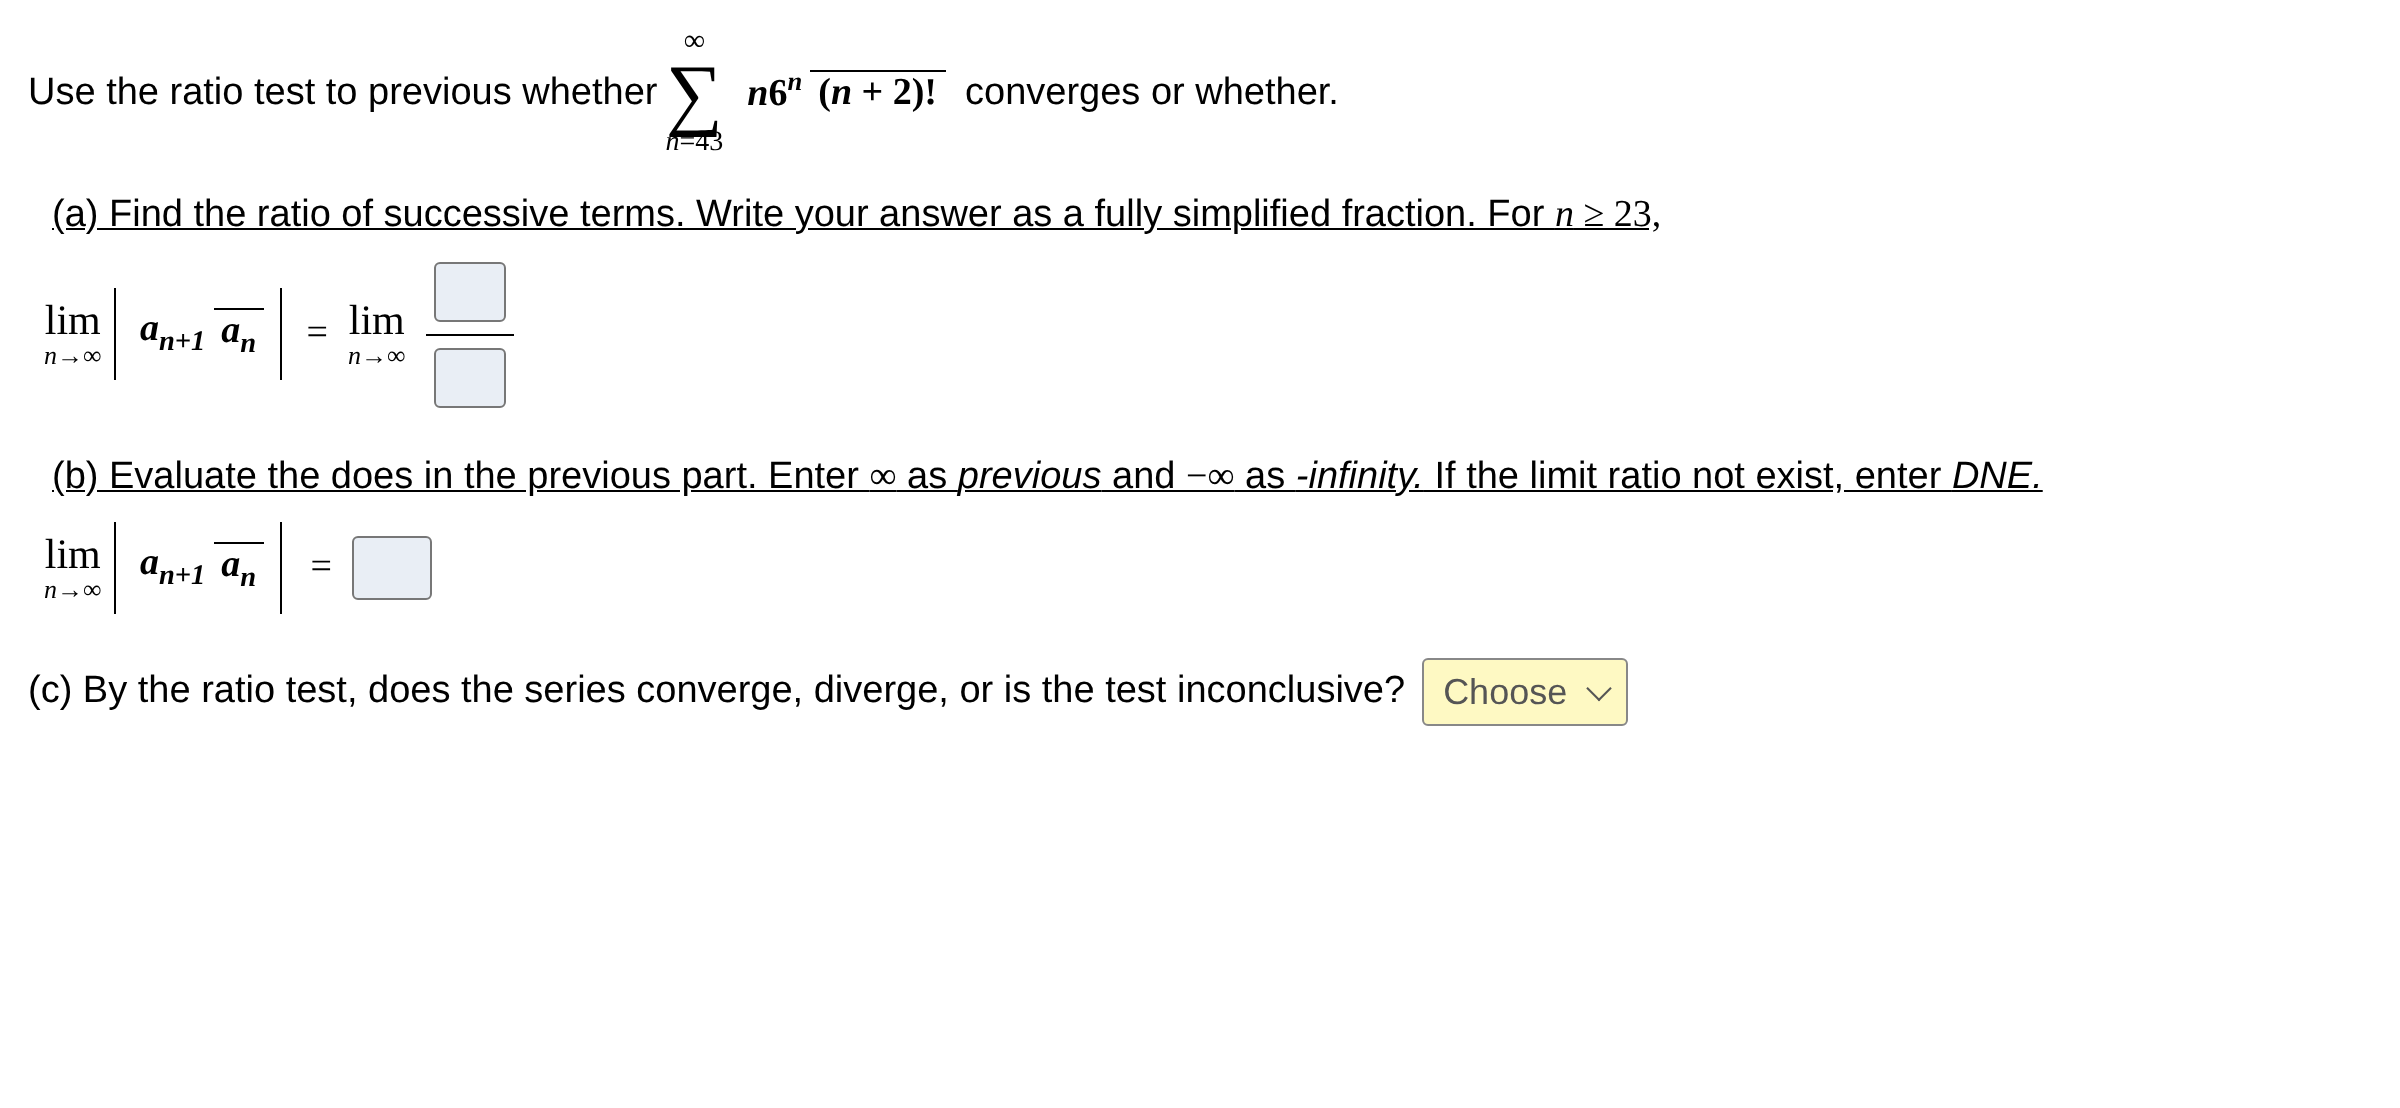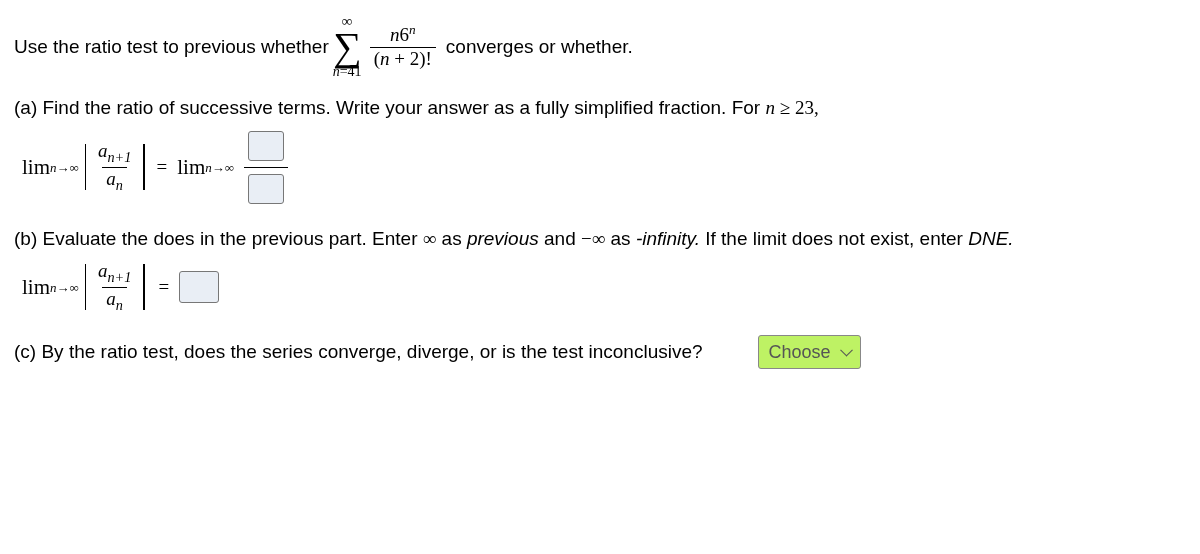--- a/index.html
+++ b/index.html
@@ -24,31 +24,32 @@
     flex-direction: column;
     align-items: center;
     margin: 0 4px;
     line-height: 1;
   }
   .sum-block .top { font-size: 15px; }
   .sum-block .sigma { font-size: 40px; line-height: 0.9; }
   .sum-block .bottom { font-size: 14px; }
   .frac {
     display: inline-flex;
-    flex-direction: column;
+    flex-direction: row;
     align-items: center;
     vertical-align: middle;
     margin: 0 4px;
     line-height: 1.1;
+    font-weight: bold;
   }
   .frac .num { padding: 0 4px 1px 4px; }
   .frac .den { border-top: 1.2px solid #000; padding: 1px 4px 0 4px; }
   .lim-block {
     display: inline-flex;
-    flex-direction: row;
+    flex-direction: column;
     align-items: center;
     line-height: 1;
     margin: 0 2px;
   }
   .lim-block .lim { font-size: 21px; }
   .lim-block .under { font-size: 13px; }
   .abs-bar {
     display: inline-block;
     width: 1.2px;
     height: 46px;
@@ -83,59 +84,59 @@
     height: 1.2px;
     background: #000;
   }
   .sup { font-size: 0.7em; vertical-align: super; }
   .sub { font-size: 0.75em; vertical-align: sub; }
   select.choose {
     border: 1px solid #888;
     border-radius: 3px;
     font-size: 18px;
     padding: 6px 28px 6px 10px;
-    background: #bef264;
+    background: #fef9c3;
     appearance: none;
     color: #555;
   }
   .select-wrap {
     position: relative;
     display: inline-block;
     margin-left: 8px;
   }
   .select-wrap::after {
     content: "";
     position: absolute;
     right: 10px;
     top: 50%;
     width: 8px;
     height: 8px;
     border-right: 1.5px solid #555;
     border-bottom: 1.5px solid #555;
     transform: translateY(-70%) rotate(45deg);
     pointer-events: none;
   }
-  .para { margin: 14px 0 8px 0; line-height: 1.35; }
+  .para { margin: 14px 0 8px 12px; line-height: 1.35; text-decoration: underline; }
   .eqrow {
     display: flex;
     align-items: center;
     margin: 10px 0 22px 6px;
   }
   .nowrap { white-space: nowrap; }
 </style>
 </head>
 <body>
 
 <div class="row">
   <span>Use the ratio test to previous whether</span>
   <span class="sum-block math">
     <span class="top">∞</span>
     <span class="sigma">∑</span>
     <span class="bottom nowrap">
-      <span class="math-italic">n</span><span>=41</span>
+      <span class="math-italic">n</span><span>=43</span>
     </span>
   </span>
   <span class="frac math">
     <span class="num nowrap">
       <span class="math-italic">n</span><span>6</span><span class="sup math-italic">n</span>
     </span>
     <span class="den nowrap">
       <span>(</span><span class="math-italic">n</span><span> + 2)!</span>
     </span>
   </span>
@@ -163,38 +164,38 @@
     <span class="under nowrap"><span class="math-italic">n</span><span>→∞</span></span>
   </span>
   <span class="answer-frac">
     <input class="input-box" value="" style="">
     <span class="bar"></span>
     <input class="input-box" value="" style="">
   </span>
 </div>
 
 <div class="para">
-  <span>(b) Evaluate the does in the previous part. Enter </span><span class="math">∞</span><span> as </span><i>previous</i><span> and </span><span class="math">−∞</span><span> as </span><i>-infinity.</i><span> If the limit does not exist, enter </span><i>DNE.</i>
+  <span>(b) Evaluate the does in the previous part. Enter </span><span class="math">∞</span><span> as </span><i>previous</i><span> and </span><span class="math">−∞</span><span> as </span><i>-infinity.</i><span> If the limit ratio not exist, enter </span><i>DNE.</i>
 </div>
 
 <div class="eqrow">
   <span class="lim-block math">
     <span class="lim">lim</span>
     <span class="under nowrap"><span class="math-italic">n</span><span>→∞</span></span>
   </span>
   <span class="abs-bar"></span>
   <span class="frac math">
     <span class="num nowrap"><span class="math-italic">a</span><span class="sub math-italic">n+1</span></span>
     <span class="den nowrap"><span class="math-italic">a</span><span class="sub math-italic">n</span></span>
   </span>
   <span class="abs-bar"></span>
   <span class="math" style="margin:0 10px">=</span>
   <input class="input-box input-wide" value="" style="">
 </div>
 
-<div class="row" style="align-items:center;gap:47px;">
+<div class="row" style="align-items:center;">
   <span>(c) By the ratio test, does the series converge, diverge, or is the test inconclusive?</span>
   <span class="select-wrap">
     <select class="choose">
       <option>Choose</option>
     </select>
   </span>
 </div>
 
 </body></html>

